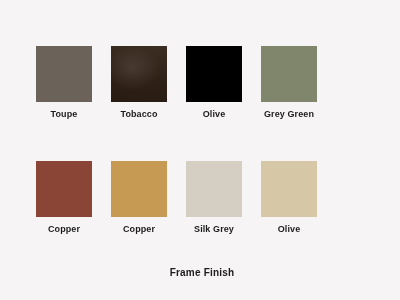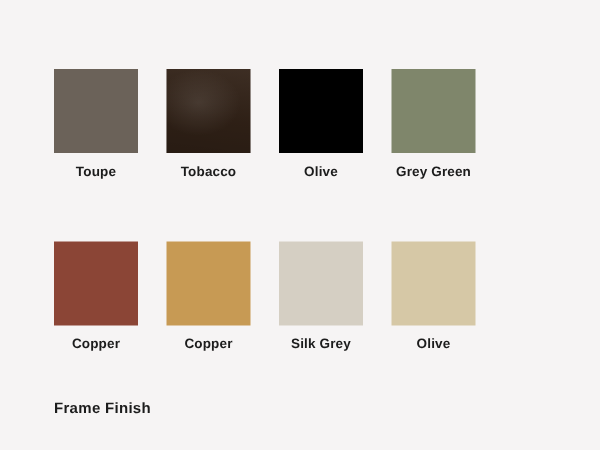--- a/index.html
+++ b/index.html
@@ -76,26 +76,25 @@
     line-height: 11px;
     white-space: nowrap;
     letter-spacing: 0.1px;
   }
 
   .board-title {
     position: absolute;
     left: 4px;
     right: 0;
     top: 267px;
-    text-align: left;
+    text-align: center;
     font-size: 10px;
     font-weight: bold;
     color: #1c1c1c;
     letter-spacing: 0.2px;
-    margin-left: 32px;
   }
 </style>
 </head>
 <body style="background: rgb(246, 244, 244);">
 
 <div class="swatch-board">
 
   <div class="swatch-row row-1">
     <div class="swatch-cell">
       <span class="swatch-chip" style="background-color: rgb(107, 98, 89);"></span>

